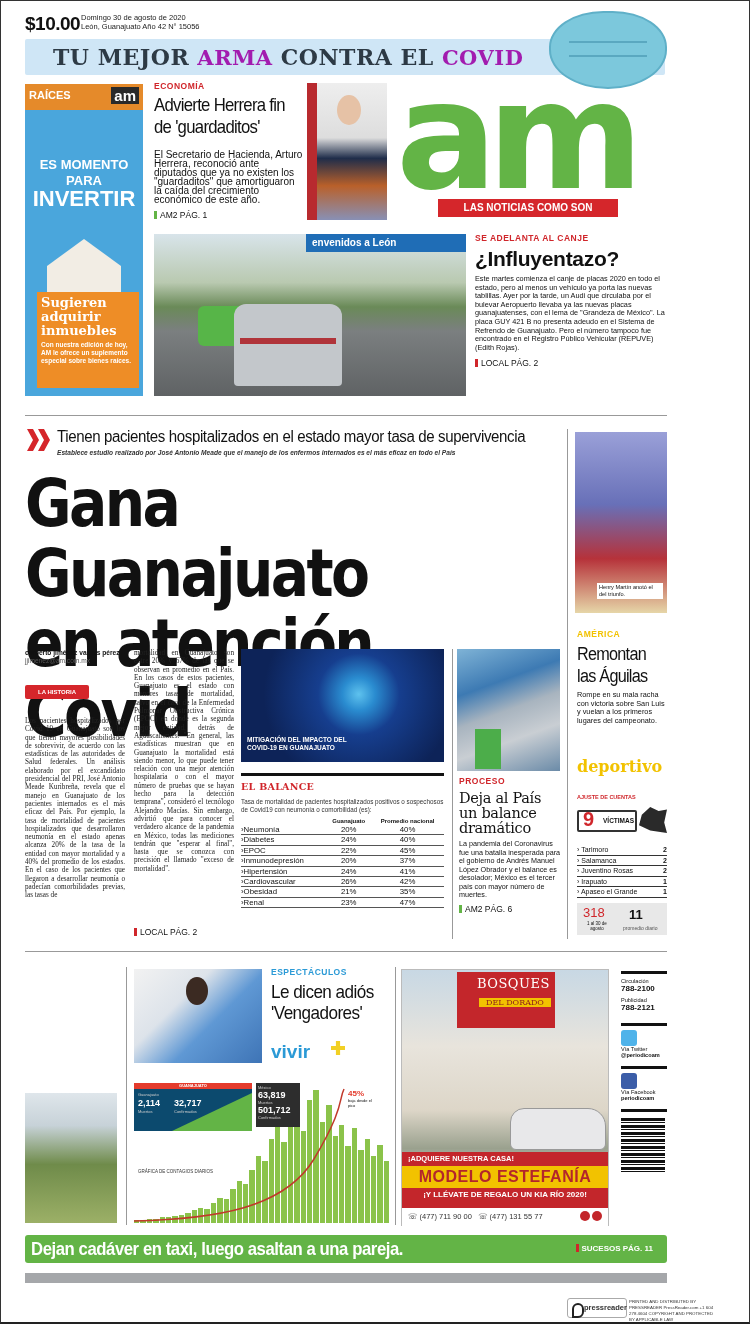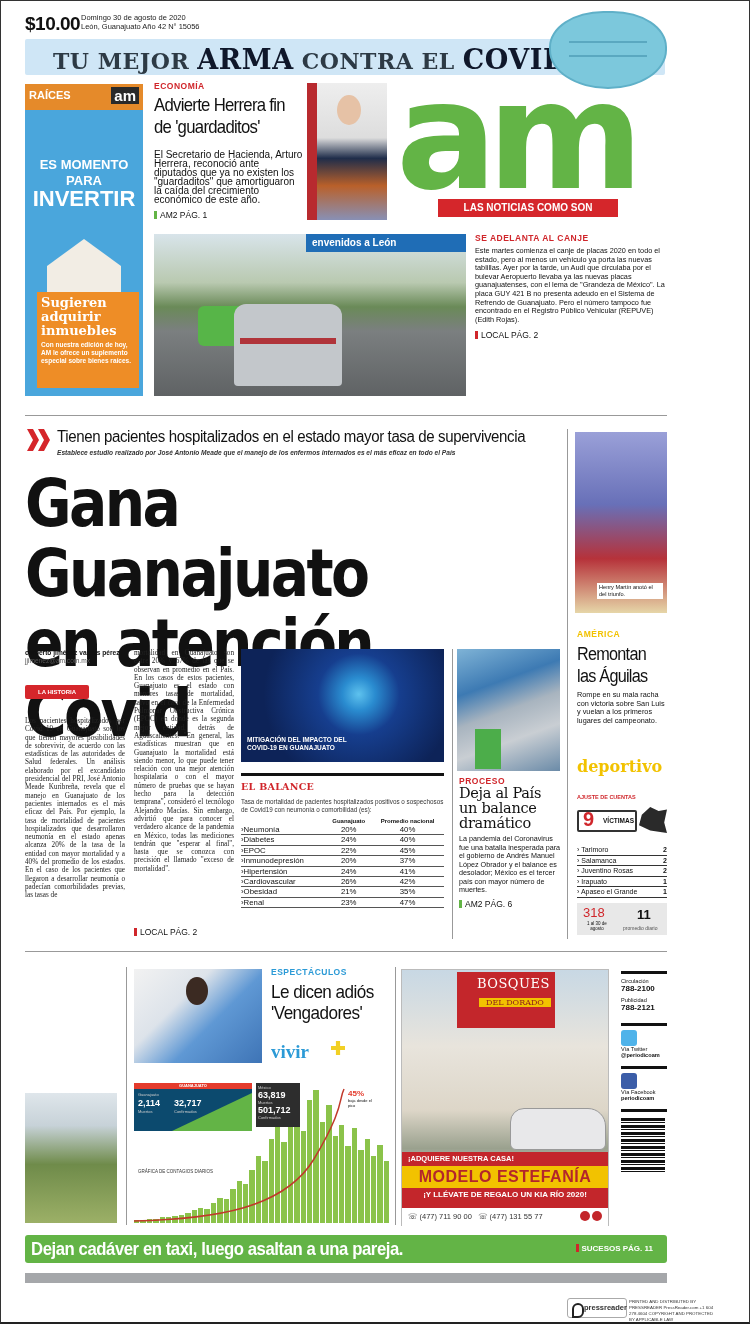--- a/index.html
+++ b/index.html
@@ -3,21 +3,21 @@
 <meta charset="utf-8">
 <style>
 *{box-sizing:border-box;margin:0;padding:0}
 body{width:750px;height:1324px;background:#fff;font-family:"Liberation Sans",sans-serif;color:#111;position:relative;overflow:hidden}
 .page{position:absolute;left:0;top:0;width:750px;height:1324px;border:1px solid #333;border-bottom:2px solid #222}
 .abs{position:absolute}
 .price{left:24px;top:12px;font-weight:bold;font-size:19px;letter-spacing:-0.5px}
 .dateline{left:80px;top:12px;font-size:7.5px;line-height:9px;color:#222}
 .banner{left:24px;top:38px;width:640px;height:36px;background:#cfe6f6;border-radius:2px}
 .banner-text{position:absolute;left:28px;top:5px;font-family:"DejaVu Serif",serif;font-weight:bold;font-size:22px;color:#2d3a45;letter-spacing:0.5px;white-space:nowrap}
-.banner-text .hl{color:#0f172a;font-size:27px}
+.banner-text .hl{color:#a21caf;font-size:21px}
 .mask{left:548px;top:10px;width:118px;height:78px;border-radius:46% 46% 50% 50%;background:#7cc8dc;border:2px solid #5fb0c8}
 .mask:before,.mask:after{content:"";position:absolute;left:18px;right:18px;height:2px;background:#5aa8c0}
 .mask:before{top:28px}.mask:after{top:42px}
 
 .promo{left:24px;top:83px;width:118px;height:312px;background:#4aa6dc}
 .promo-top{position:absolute;left:0;top:0;width:118px;height:26px;background:#e58a2a}
 .promo-raices{position:absolute;left:4px;top:5px;font-weight:bold;font-size:11px;color:#fff}
 .promo-am{position:absolute;right:4px;top:3px;background:#2a2a2a;color:#fff;font-weight:bold;font-size:15px;padding:0 3px}
 .promo-big{position:absolute;left:0;width:118px;text-align:center;color:#fff;font-weight:bold;line-height:1}
 .promo-house{position:absolute;left:22px;top:155px;width:74px;height:60px;background:#f2ede4;clip-path:polygon(50% 0,100% 45%,100% 100%,0 100%,0 45%)}
@@ -62,53 +62,53 @@
 .balance .topbar{height:3px;background:#111}
 .balance h4{font-family:"DejaVu Serif",serif;font-size:9.5px;color:#d0262b;margin-top:5px;letter-spacing:0.3px}
 .balance .desc{font-size:6.3px;line-height:8px;margin-top:6px;color:#333}
 .btable{width:100%;border-collapse:collapse;margin-top:4px;font-size:7.8px}
 .btable th{font-size:6px;font-weight:bold;text-align:center;vertical-align:bottom;padding-bottom:1px}
 .btable td{border-bottom:1px solid #555;padding:0;line-height:9.4px}
 .btable td:nth-child(2),.btable td:nth-child(3){text-align:center}
 .proc-photo{left:456px;top:648px;width:103px;height:122px;background:linear-gradient(160deg,#7fb3d6 0%,#3d7ab3 30%,#a8b4bf 50%,#c9ced3 70%,#6b8ba8 100%)}
 .proc-photo:after{content:"";position:absolute;left:18px;top:80px;width:26px;height:40px;background:#4cad4a}
 .proceso{left:458px;top:775px;width:103px}
-.proceso h2{font-family:"DejaVu Serif",serif;font-weight:normal;font-size:14.5px;line-height:15px;letter-spacing:-0.3px}
+.proceso h2{font-family:"DejaVu Serif",serif;font-weight:normal;font-size:14.5px;line-height:15px;margin-top:5px;letter-spacing:-0.3px}
 .proceso p{font-size:7.2px;line-height:8.5px;margin-top:4px}
 .player{left:574px;top:431px;width:92px;height:181px;background:linear-gradient(180deg,#9aa0d8 0%,#6870b8 40%,#b6323a 70%,#e6d6a8 100%)}
 .player .cap{position:absolute;left:22px;bottom:14px;width:66px;background:#fff;font-size:5.6px;line-height:7px;padding:1px 2px}
 .america{left:576px;top:628px;width:92px}
 .america .kicker{color:#f2c200}
 .america h2{font-weight:normal;font-size:18px;line-height:22px;margin-top:4px;letter-spacing:-0.8px;transform:scaleX(0.9);transform-origin:left}
 .america p{font-size:7.3px;line-height:8.6px;margin-top:4px}
 .deportivo{left:576px;top:756px;font-family:"DejaVu Serif",serif;font-weight:bold;font-size:16px;color:#f2c200}
 .ajuste{left:576px;top:793px;font-size:5.5px;font-weight:bold;color:#d0262b}
 .vict-box{left:576px;top:809px;width:60px;height:22px;border:2px solid #333;border-radius:2px;background:#fff}
 .vict-num{position:absolute;left:4px;top:-4px;color:#d0262b;font-weight:bold;font-size:20px}
 .vict-lbl{position:absolute;left:24px;top:5px;font-size:6.5px;font-weight:bold}
 .map-icon{left:638px;top:806px;width:28px;height:26px;background:#2a2a2a;clip-path:polygon(10% 30%,40% 0,70% 15%,100% 10%,90% 60%,100% 100%,40% 90%,0 70%)}
 .vlist{left:576px;top:844px;width:90px;font-size:7px}
 .vlist .row{display:flex;justify-content:space-between;border-bottom:1px solid #333;line-height:9.5px}
 .stats{left:576px;top:902px;width:90px;height:32px;background:#e8e8e8}
 .stats .n318{position:absolute;left:6px;top:2px;color:#d0262b;font-weight:normal;font-size:13px}
 .stats .s318{position:absolute;left:6px;top:18px;font-size:4.5px;line-height:5px;text-align:center;width:28px}
-.stats .n11{position:absolute;left:60px;top:4px;font-weight:bold;font-size:13px}
+.stats .n11{position:absolute;left:52px;top:4px;font-weight:bold;font-size:13px}
 .stats .s11{position:absolute;left:46px;top:22px;font-size:5px;color:#555}
 .hr-full{left:24px;width:642px;height:1px;background:#999}
 
 .chapa{left:24px;top:966px;width:100px}
 .chapa h2{font-weight:normal;font-size:19px;line-height:21px;margin-top:4px;letter-spacing:-0.5px;transform:scaleX(0.9);transform-origin:left}
 .chapa p{font-size:7px;line-height:8.5px;margin-top:4px;font-weight:bold}
 .chapa-photo{left:24px;top:1092px;width:92px;height:130px;background:linear-gradient(180deg,#dfe6eb 0%,#c7d2d8 25%,#6f8b4a 55%,#9cb067 100%)}
 .actor{left:133px;top:968px;width:128px;height:94px;background:linear-gradient(135deg,#f2f2f2 0%,#dde3ea 35%,#5f98d4 60%,#3e74b6 100%)}
 .actor:after{content:"";position:absolute;left:52px;top:8px;width:22px;height:28px;border-radius:50%;background:#3b2a22}
 .espec{left:270px;top:966px;width:128px}
 .espec .kicker{color:#2b9ad6}
 .espec h2{font-weight:normal;font-size:19px;line-height:21px;margin-top:4px;letter-spacing:-0.6px;transform:scaleX(0.9);transform-origin:left}
-.vivir{left:270px;top:1040px;font-family:Liberation Serif, serif;font-weight:bold;font-size:19px;color:#2b9ad6}
+.vivir{left:270px;top:1040px;font-family:Liberation Sans, sans-serif;font-weight:bold;font-size:19px;color:#2b9ad6}
 .vivir-plus{left:330px;top:1040px;width:14px;height:14px;background:#f2d024;clip-path:polygon(35% 0,65% 0,65% 35%,100% 35%,100% 65%,65% 65%,65% 100%,35% 100%,35% 65%,0 65%,0 35%,35% 35%)}
 .chart{left:133px;top:1078px;width:256px;height:144px;background:#fff}
 .chart-bars{position:absolute;left:0;bottom:0;width:256px;height:140px;display:flex;align-items:flex-end;gap:0}
 .chart-bars div{flex:1;background:#8bc34a;margin-right:1px}
 .cbox1{position:absolute;left:0;top:4px;width:118px;height:48px;background:#0c4a6e}
 .cbox1 .hdr{position:absolute;left:0;top:0;width:118px;height:6px;background:#e43b2c;color:#fff;font-size:4px;text-align:center;font-weight:bold}
 .cbox1 .tri{position:absolute;right:0;bottom:0;width:80px;height:38px;background:#63b446;clip-path:polygon(100% 0,100% 100%,0 100%)}
 .cbox1 .v{position:absolute;color:#fff;font-weight:bold;font-size:9px}
 .cbox1 .l{position:absolute;color:#ccc;font-size:4px}
 .cbox2{position:absolute;left:122px;top:4px;width:44px;height:44px;background:#2d2d2d;padding:2px}
@@ -184,20 +184,21 @@
   </div>
   <div class="abs photo-herrera"></div>
 
   <div class="abs photo-road">
     <div class="road-sign">envenidos a León</div>
     <div class="taxi"></div>
     <div class="car"></div>
   </div>
   <div class="abs influ">
     <div class="kicker">SE ADELANTA AL CANJE</div>
+    <h2>¿Influyentazo?</h2>
     <p>Este martes comienza el canje de placas 2020 en todo el estado, pero al menos un vehículo ya porta las nuevas tablillas. Ayer por la tarde, un Audi que circulaba por el bulevar Aeropuerto llevaba ya las nuevas placas guanajuatenses, con el lema de "Grandeza de México". La placa GUY 421 B no presenta adeudo en el Sistema de Refrendo de Guanajuato. Pero el número tampoco fue encontrado en el Registro Público Vehicular (REPUVE) (Edith Rojas).</p>
     <div class="pagref" style="margin-top:6px"><span class="bar red"></span><span>LOCAL PÁG. 2</span></div>
   </div>
 
   <div class="abs hr-full" style="top:414px"></div>
 
   <svg class="abs chev" viewBox="0 0 24 22">
       <path d="M0 0h6l6 11-6 11H0l6-11z M11 0h6l6 11-6 11h-6l6-11z" fill="#d5262b"></path>
     </svg>
   <div class="abs subhead">Tienen pacientes hospitalizados en el estado mayor tasa de supervivencia</div>

